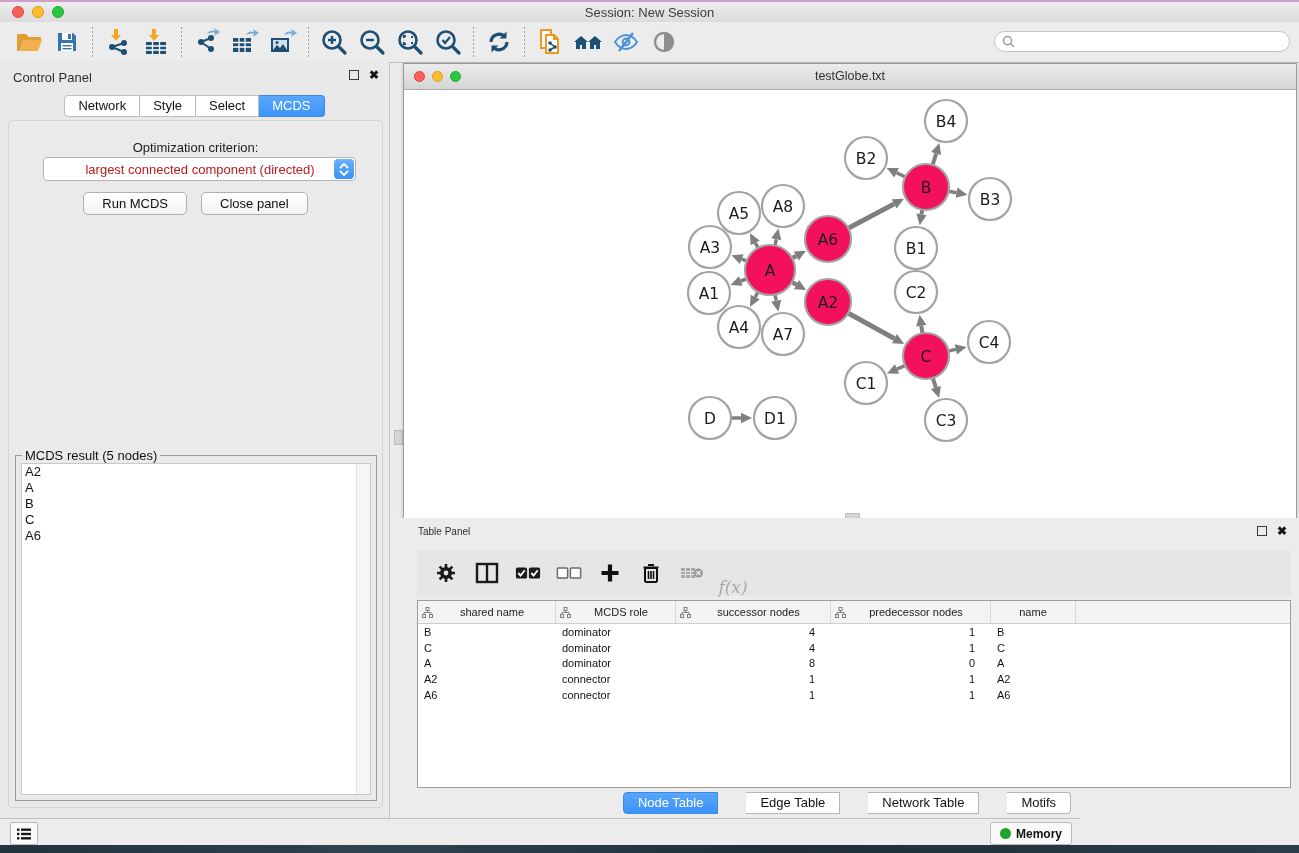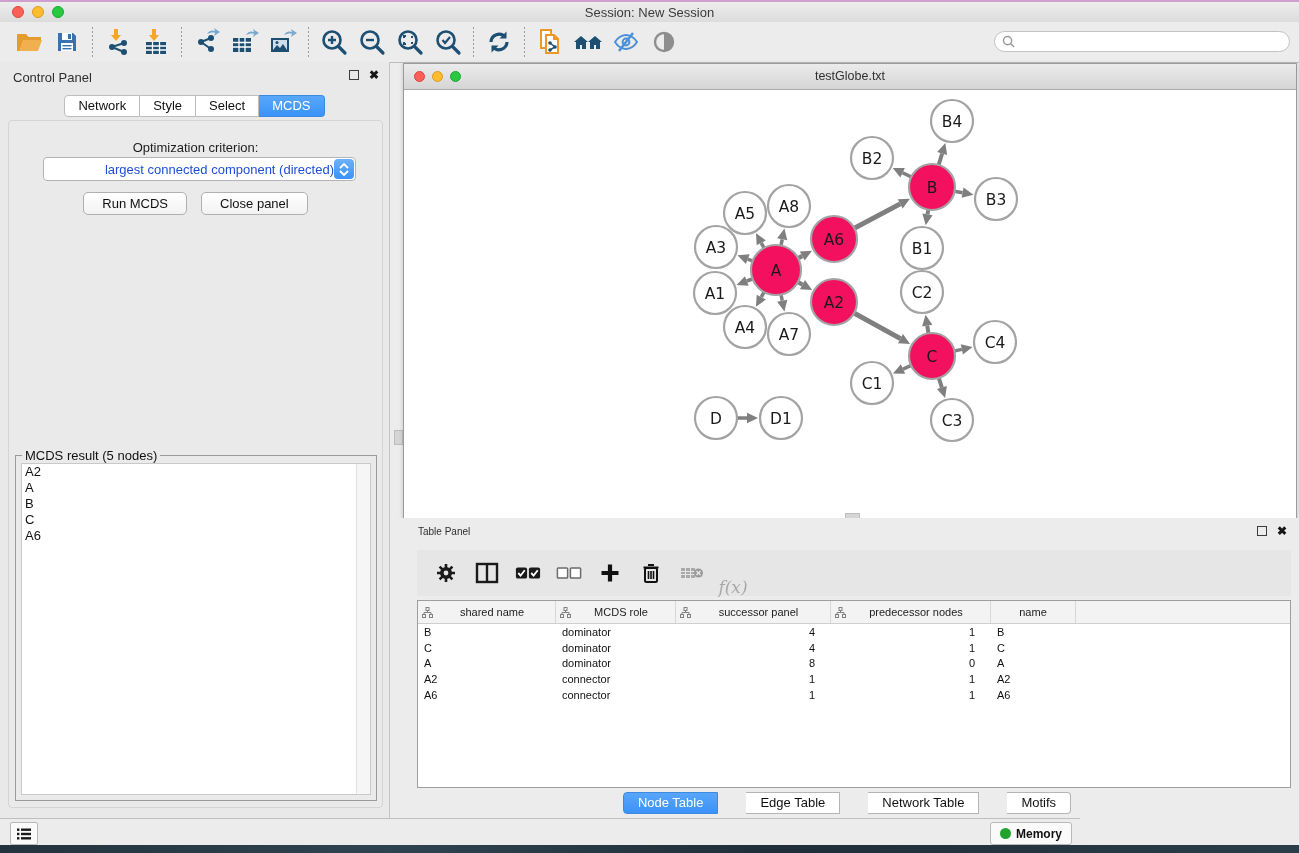--- a/index.html
+++ b/index.html
@@ -40,41 +40,41 @@
   .cp-tab{height:20px;line-height:20px;padding:0 13px;font-size:13px;background:#fff;color:#111;
       border:1px solid #bdbdbd;border-left:none;}
   .cp-tab:first-child{border-left:1px solid #bdbdbd;border-radius:4px 0 0 4px;}
   .cp-tab:last-child{border-radius:0 4px 4px 0;}
   .cp-tab.active{background:linear-gradient(#59a7fb,#3b93f8);color:#fff;border-color:#3b8ae0;}
   .cp-inner{position:absolute;left:8px;top:58px;width:373px;height:686px;background:#eaeaea;
       border:1px solid #d4d4d4;border-radius:4px;}
   .opt-label{position:absolute;left:0;right:0;top:19px;text-align:center;font-size:13px;color:#1c1c1c;}
   .combo{position:absolute;left:34px;top:36px;width:313px;height:24px;background:#fff;
       border:1px solid #b4b4b4;border-radius:4px;display:flex;align-items:center;box-sizing:border-box;}
-  .combo .cval{flex:1;font-size:13px;color:#1d4ed8;padding-left:22px;text-align:right;}
+  .combo .cval{flex:1;font-size:13px;color:#b91c1c;padding-left:22px;text-align:center;}
   .combo .cbtn{width:20px;height:20px;margin-right:1px;border-radius:4px;
       background:linear-gradient(#6cb1fc,#3a92f8);display:flex;flex-direction:column;
       align-items:center;justify-content:center;gap:1px;}
   .cp-buttons{position:absolute;left:0;right:0;top:71px;display:flex;justify-content:center;gap:14px;}
   .mac-btn{height:23px;background:linear-gradient(#ffffff,#f2f2f2);border:1px solid #b0b0b0;border-radius:5px;
       font-size:13px;color:#111;padding:0 18px;line-height:21px;}
   .groupbox{position:absolute;left:6px;top:334px;width:360px;height:344px;border:1px solid #9a9a9a;}
   .groupbox .glabel{position:absolute;left:6px;top:-8px;background:#eaeaea;padding:0 3px;font-size:13px;color:#111;}
   .glist{position:absolute;left:5px;top:7px;right:5px;bottom:5px;background:#fff;border:1px solid #c9c9c9;overflow:hidden;}
   .glist .scroll{position:absolute;right:0;top:0;bottom:0;width:13px;background:#f6f6f6;border-left:1px solid #e2e2e2;}
   .glist .item{font-size:13px;color:#111;line-height:16px;padding-left:3px;}
   
   .net-window{position:absolute;left:403px;top:63px;width:894px;height:520px;background:#fff;
       border:1px solid #9b9b9b;box-sizing:border-box;box-shadow:0 1px 4px rgba(0,0,0,.18);}
   .net-title{position:relative;height:25px;background:linear-gradient(#ebebeb,#d5d5d5);
       border-bottom:1px solid #ababab;}
   .net-title .lights{left:10px;top:7px;gap:7px;}
   .net-title .light{width:11px;height:11px;}
   .net-title .title{position:absolute;left:0;right:0;top:5px;text-align:center;font-size:12.5px;color:#303030;}
-  .net-canvas{position:absolute;left:0;top:25px;right:0;bottom:0;margin-left:6px;}
+  .net-canvas{position:absolute;left:0;top:25px;right:0;bottom:0;}
   .resize-grip{position:absolute;right:1px;bottom:1px;width:13px;height:13px;
       background:repeating-linear-gradient(135deg,transparent,transparent 2px,#b5b5b5 2px,#b5b5b5 3px);}
   .grab-v{position:absolute;left:394px;top:430px;width:7px;height:13px;background:#d5d5d5;border:1px solid #bdbdbd;}
   .grab-h{position:absolute;left:845px;top:513px;width:13px;height:6px;background:#d5d5d5;border:1px solid #bdbdbd;}
   
   .table-panel{position:absolute;left:395px;top:518px;width:904px;height:300px;background:#ececec;}
   .table-panel .ptitle{position:absolute;left:23px;top:8px;font-size:10px;color:#2e2e2e;}
   .table-panel .pbtns{position:absolute;right:12px;top:8px;display:flex;gap:10px;align-items:center;}
   .tp-toolbar{position:absolute;left:22px;right:8px;top:32px;height:46px;background:#e6e6e6;
       display:flex;align-items:center;gap:15px;padding-left:16px;}
@@ -484,21 +484,21 @@
             </svg>
             <span class="thlabel">MCDS role</span>
           </div>
           <div class="th" style="width: 155px;">
             <svg width="11" height="11" viewBox="0 0 11 11">
               <rect x="4" y="0.5" width="3" height="3" fill="none" stroke="#808080"></rect>
               <path d="M5.5 3.5v2M2 7.5V5.5h7v2" fill="none" stroke="#808080"></path>
               <rect x="0.5" y="7.5" width="3" height="3" fill="none" stroke="#808080"></rect>
               <rect x="7.5" y="7.5" width="3" height="3" fill="none" stroke="#808080"></rect>
             </svg>
-            <span class="thlabel">successor panel</span>
+            <span class="thlabel">successor nodes</span>
           </div>
           <div class="th" style="width: 160px;">
             <svg width="11" height="11" viewBox="0 0 11 11">
               <rect x="4" y="0.5" width="3" height="3" fill="none" stroke="#808080"></rect>
               <path d="M5.5 3.5v2M2 7.5V5.5h7v2" fill="none" stroke="#808080"></path>
               <rect x="0.5" y="7.5" width="3" height="3" fill="none" stroke="#808080"></rect>
               <rect x="7.5" y="7.5" width="3" height="3" fill="none" stroke="#808080"></rect>
             </svg>
             <span class="thlabel">predecessor nodes</span>
           </div>

